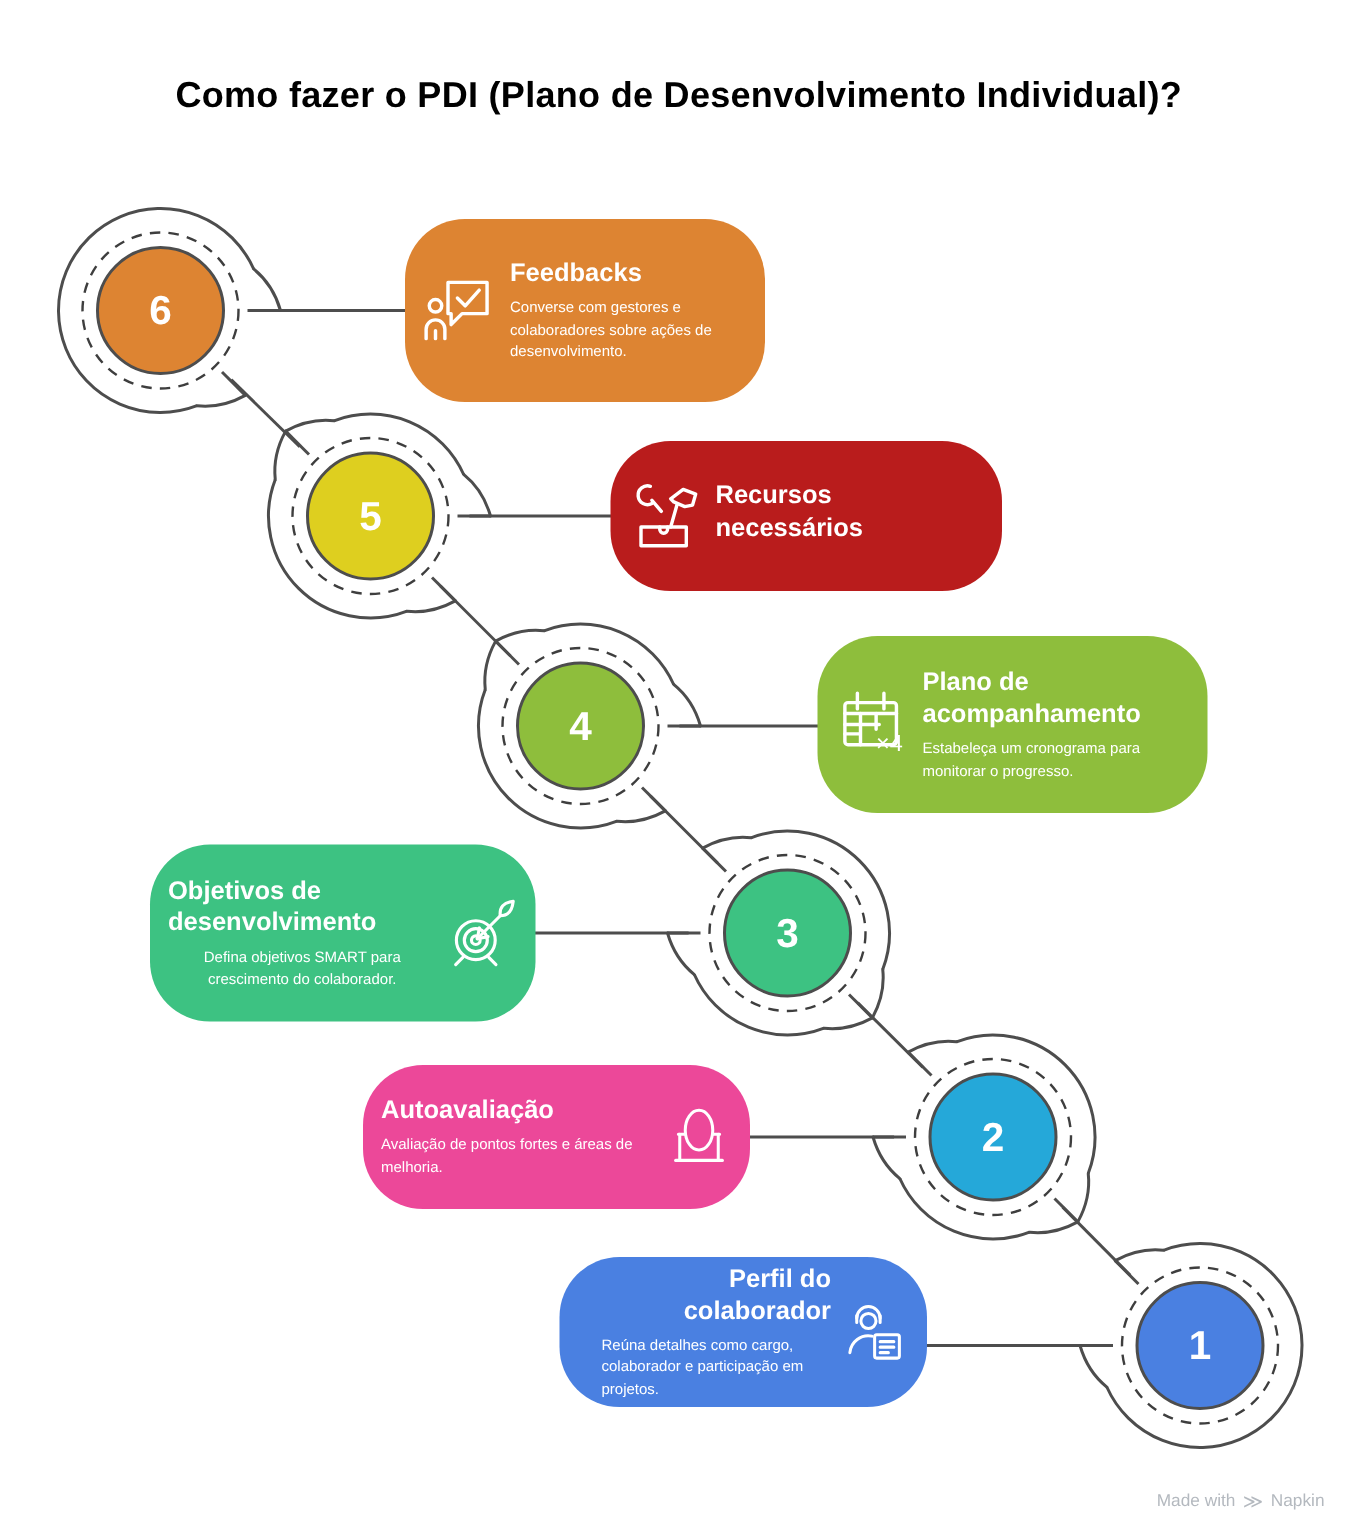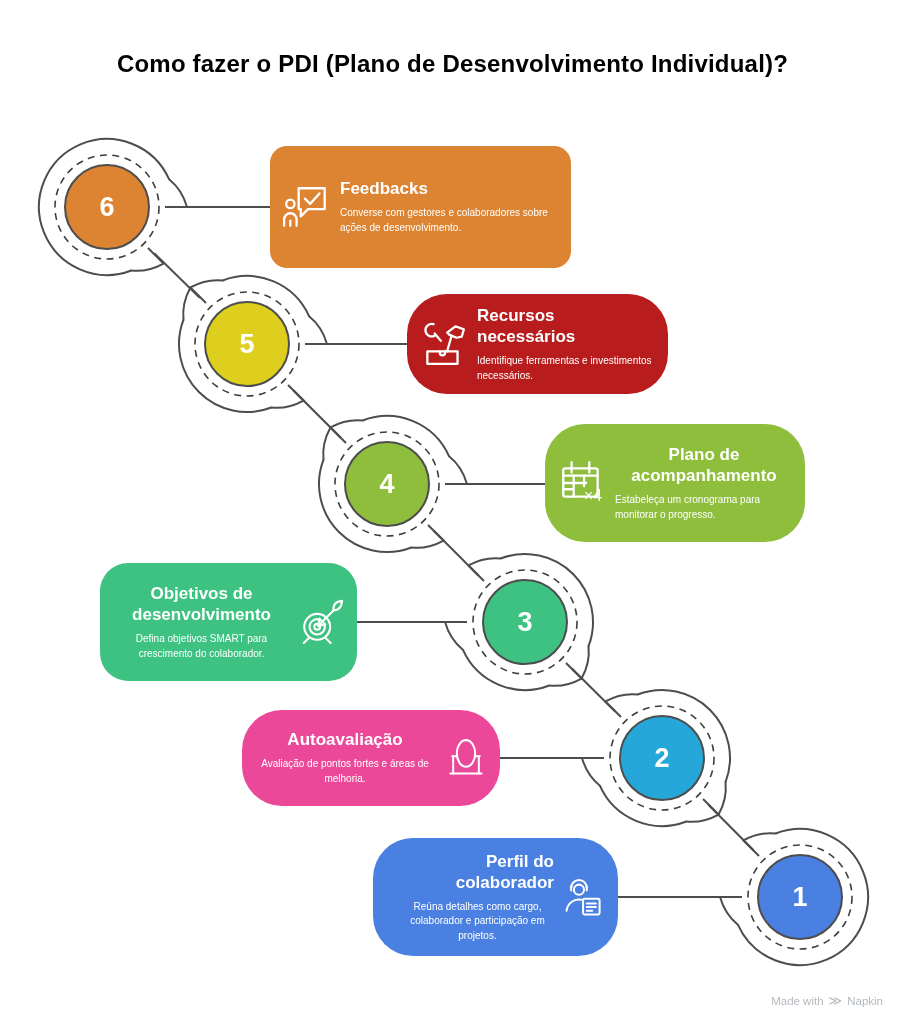--- a/index.html
+++ b/index.html
@@ -23,24 +23,24 @@
     position:absolute;display:flex;align-items:center;gap:8px;
     border-radius:40px;color:#ffffff;padding:0 12px;box-sizing:border-box;
   }
   .card-icon{flex:0 0 50px;display:flex;align-items:center;justify-content:center;}
   .card-icon svg{width:100%;height:auto;display:block;}
   .ic{stroke:#ffffff;stroke-width:2.2;fill:none;stroke-linecap:round;stroke-linejoin:round;}
   .ic-text{fill:#ffffff;stroke:none;font-size:15px;font-family:"Liberation Sans","DejaVu Sans",sans-serif;}
   .card-text{flex:1 1 auto;min-width:0;}
   .card-title{font-size:17px;font-weight:700;line-height:1.24;margin-bottom:7px;}
   .card-desc{font-size:10px;line-height:1.46;}
-  .t-left .card-title{text-align:left;}   .t-center .card-title{text-align:center;}
+  .t-left .card-title{text-align:left;}   .t-center .card-title{text-align:left;}
   .t-right .card-title{text-align:right;}
   .d-left .card-desc{text-align:left;}    .d-center .card-desc{text-align:center;}
-  .d-right .card-desc{text-align:center;}
+  .d-right .card-desc{text-align:left;}
   .watermark{
     position:absolute;top:994px;right:22px;display:flex;align-items:flex-end;gap:5px;
     color:#b4b9bf;font-size:11.5px;
   }
   .wm-icon{font-size:13px;line-height:1;}
 </style>
 </head>
 <body>
 
 <div class="canvas">
@@ -177,21 +177,21 @@
       <g transform="rotate(225)">
         <line class="cline" x1="58" y1="0" x2="80" y2="0"></line>
         <path class="node-hook" d="M62.1 27.7 Q75 17.3 80 0"></path>
       </g>
       <circle class="node-dashed" r="52"></circle>
       <circle class="node-fill" r="42" fill="#4A80E1"></circle>
       <text class="node-num" y="9">1</text>
     </g>
   </svg>
 
-  <div class="card t-left d-left" style="left: 270px; top: 146px; width: 301px; height: 122px; background: rgb(221, 132, 50); border-radius: 17px;">
+  <div class="card t-left d-left" style="left: 270px; top: 146px; width: 240px; height: 122px; background: rgb(221, 132, 50);">
     <div class="card-icon">
       <svg viewBox="0 0 48 48" class="ic">
         <path d="M16 6 H41 V26 H25 L18 33 V26 H16 Z"></path>
         <path d="M22 16 l5 5 9 -10"></path>
         <circle cx="8" cy="21" r="4"></circle>
         <path d="M2 42 v-6 a6 6 0 0 1 12 0 v6"></path>
         <path d="M8 37 v5"></path>
       </svg>
     </div>
     <div class="card-text">
@@ -206,41 +206,40 @@
         <path d="M14 5 a6 6 0 1 0 1 11"></path>
         <path d="M15 14 l6 7"></path>
         <path d="M27 13 l8 -6 8 3 -2 7 -5 1 -7 -3 z"></path>
         <path d="M31 17 l-4 14"></path>
         <path d="M8 31 h29 v12 H8 z"></path>
         <path d="M20 31 v1.5 a2.5 2.5 0 0 0 5 0 V31"></path>
       </svg>
     </div>
     <div class="card-text">
       <div class="card-title">Recursos necessários</div>
-      <div class="card-desc">Identifique ferramentas e investimentos necessários.</div>
     </div>
   </div>
 
   <div class="card t-center d-left" style="left: 545px; top: 424px; width: 260px; height: 118px; background: rgb(142, 190, 60);">
     <div class="card-icon">
       <svg viewBox="0 0 48 48" class="ic">
         <rect x="6" y="10" width="33" height="27" rx="2"></rect>
         <path d="M14 4 v10 M31 4 v10"></path>
         <path d="M6 17 h33"></path>
         <path d="M6 24 h22 M6 30 h10 M16 17 v20 M26 17 v10"></path>
         <text class="ic-text" x="26" y="41">×4</text>
       </svg>
     </div>
     <div class="card-text">
       <div class="card-title">Plano de acompanhamento</div>
       <div class="card-desc">Estabeleça um cronograma para monitorar o progresso.</div>
     </div>
   </div>
 
-  <div class="card t-center d-center" style="left: 100px; top: 563px; width: 257px; height: 118px; background: rgb(61, 194, 130); border-radius: 28px;">
+  <div class="card t-center d-center" style="left: 100px; top: 563px; width: 257px; height: 118px; background: rgb(61, 194, 130);">
     <div class="card-text">
       <div class="card-title">Objetivos de desenvolvimento</div>
       <div class="card-desc">Defina objetivos SMART para crescimento do colaborador.</div>
     </div>
     <div class="card-icon" style="flex-basis:46px;">
       <svg viewBox="0 0 48 48" class="ic">
         <circle cx="19" cy="29" r="13.5"></circle>
         <circle cx="19" cy="29" r="8"></circle>
         <circle cx="19" cy="29" r="3"></circle>
         <path d="M10 41 l-5 5 M28 41 l5 5"></path>
@@ -259,21 +258,21 @@
     <div class="card-icon" style="flex-basis:44px;">
       <svg viewBox="0 0 48 48" class="ic">
         <ellipse cx="24" cy="19" rx="10" ry="14.5"></ellipse>
         <path d="M14 22 h-5 M34 22 h5"></path>
         <path d="M10 22 v19 M38 22 v19"></path>
         <path d="M7 41 h34"></path>
       </svg>
     </div>
   </div>
 
-  <div class="card t-right d-right" style="left: 373px; top: 838px; width: 245px; height: 118px; background: rgb(74, 128, 225); padding-left: 28px;">
+  <div class="card t-right d-right" style="left: 373px; top: 838px; width: 245px; height: 100px; background: rgb(74, 128, 225); padding-left: 28px;">
     <div class="card-text">
       <div class="card-title">Perfil do colaborador</div>
       <div class="card-desc">Reúna detalhes como cargo, colaborador e participação em projetos.</div>
     </div>
     <div class="card-icon" style="flex-basis:44px;">
       <svg viewBox="0 0 48 48" class="ic">
         <path d="M10 14 a8.5 8.5 0 0 1 17 0"></path>
         <circle cx="18.5" cy="16" r="5.5"></circle>
         <path d="M27 12 v5 M10 12 v5"></path>
         <path d="M5 39 a13.5 13.5 0 0 1 16 -12"></path>

